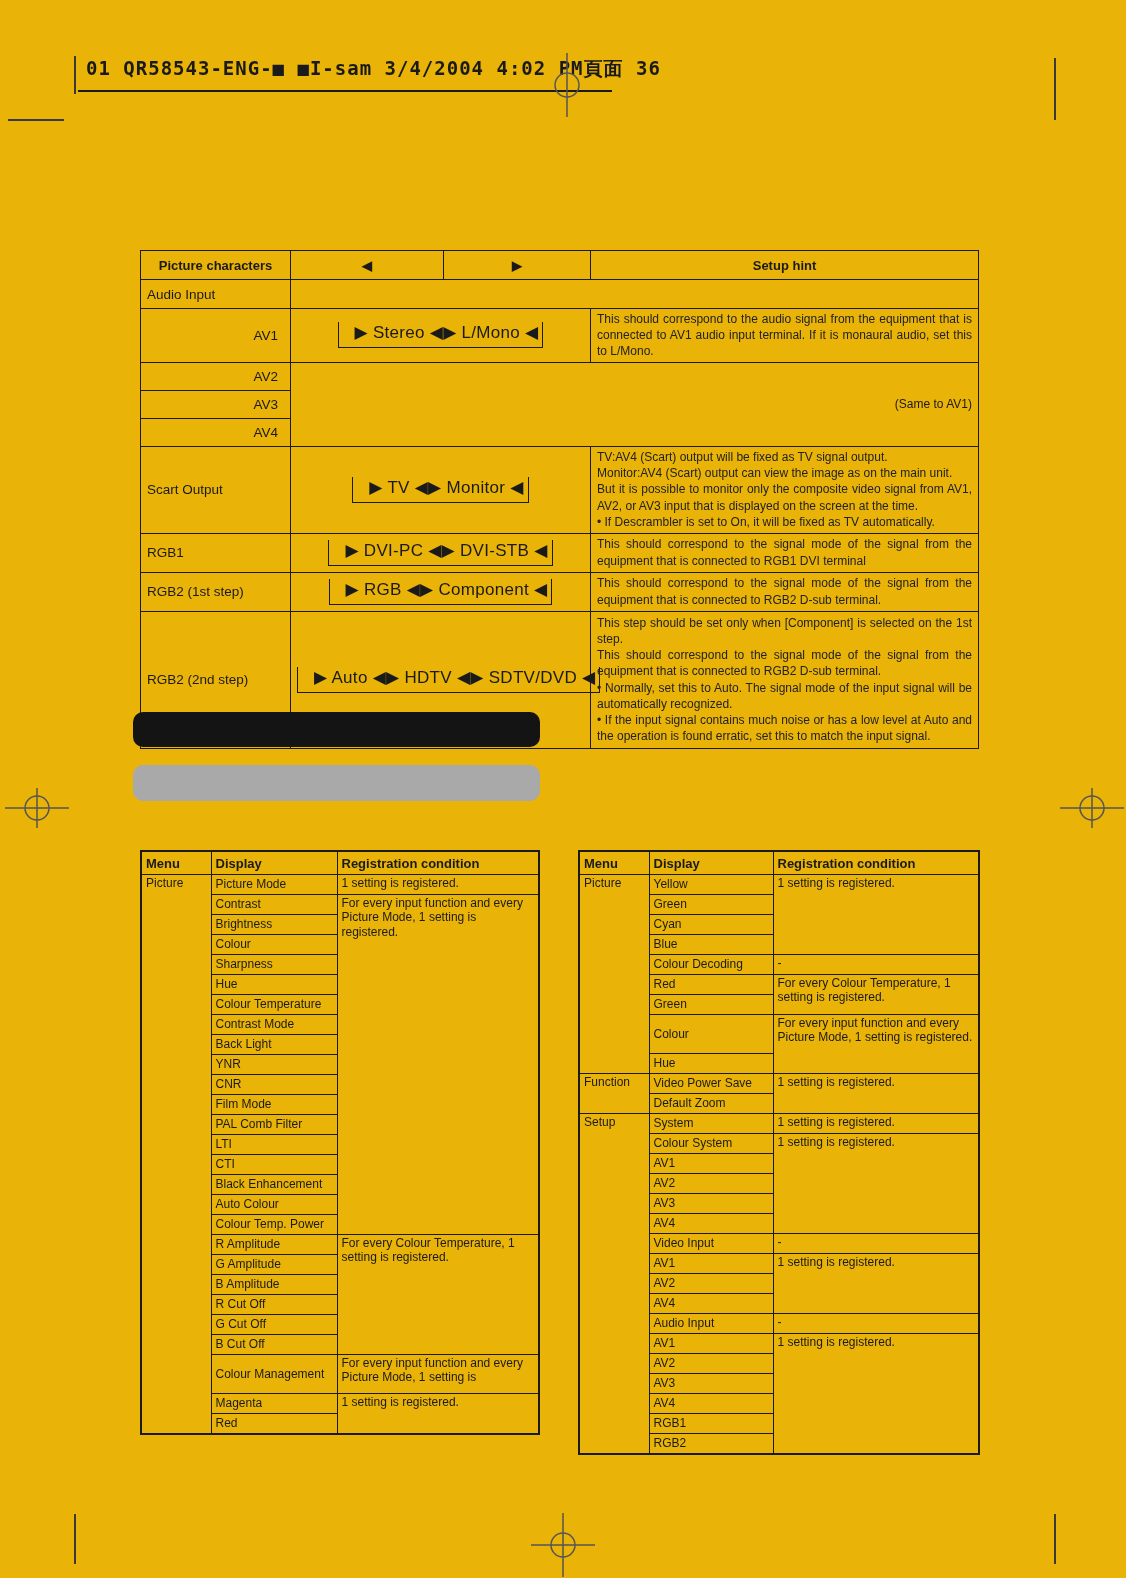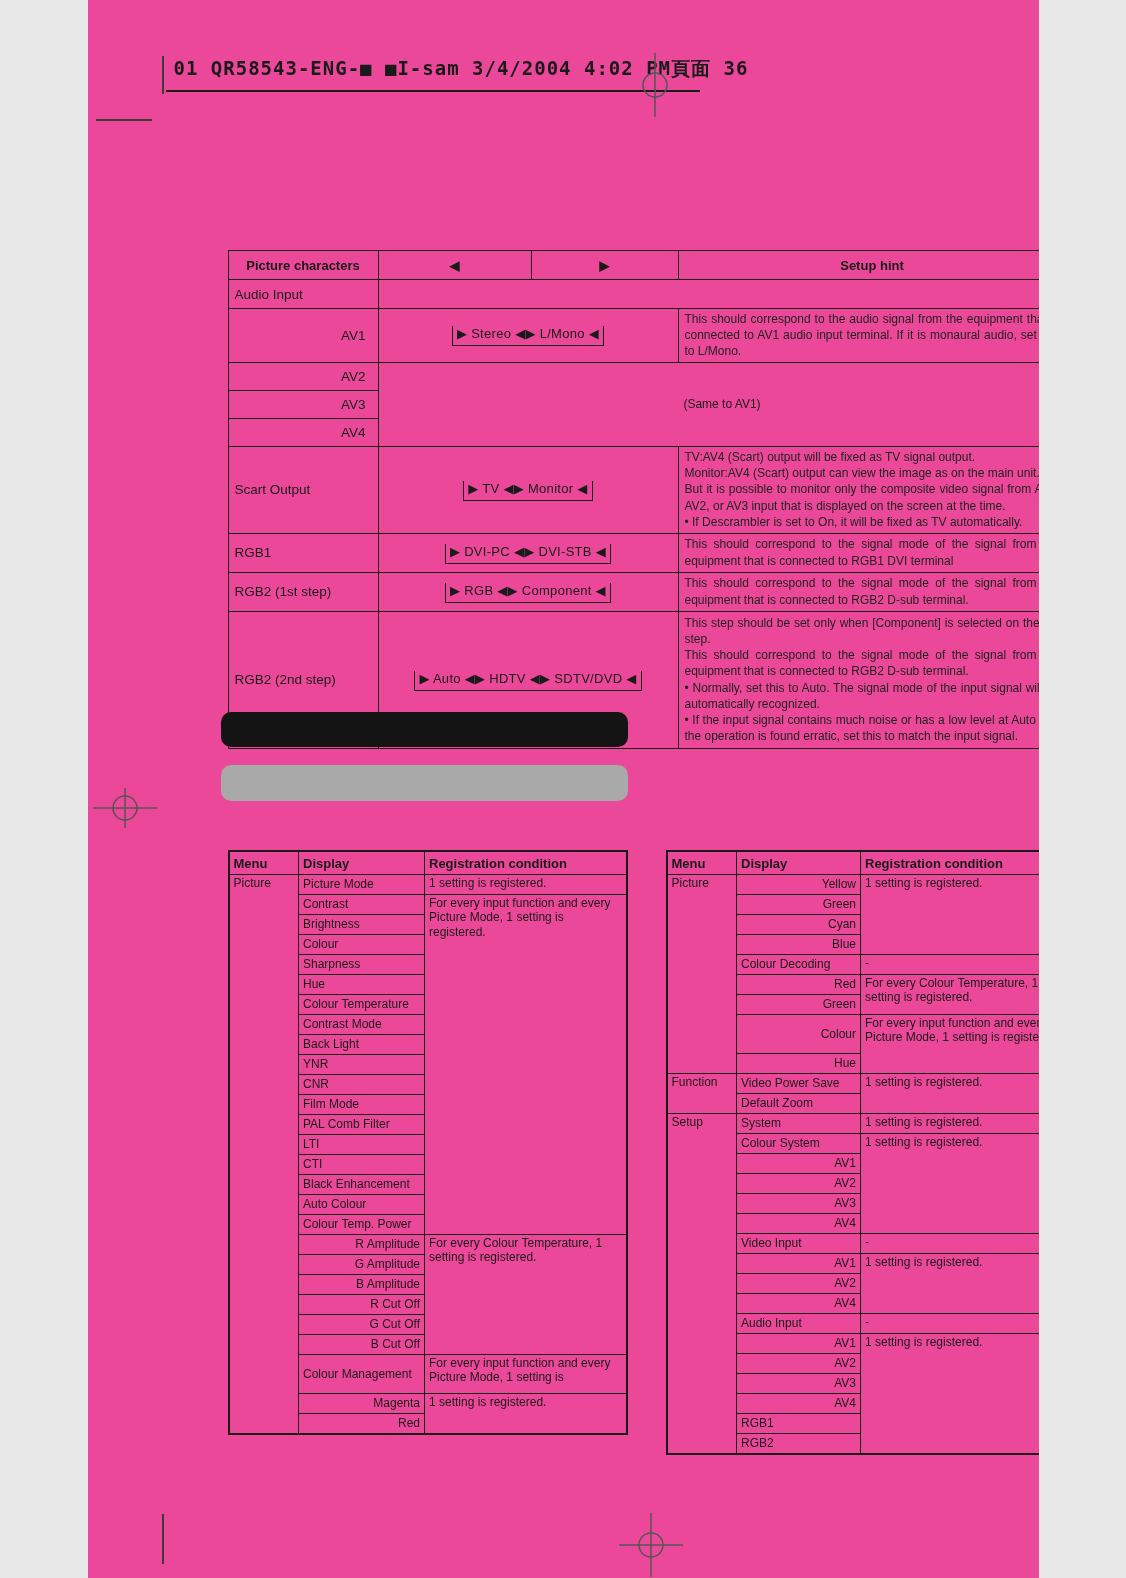--- a/index.html
+++ b/index.html
@@ -1,18 +1,18 @@
 <!DOCTYPE html>
 <html><head>
 <meta charset="utf-8">
 <style>
   html,body { margin:0; padding:0; background:#e8e8e8; }
   .page {
-    position:relative; width:951px; height:1578px; margin:0 auto;
-    background:#ec4899; color:#1a1a1a;
+    position:relative; width:1126px; height:1578px; margin:0 auto;
+    background:#eab308; color:#1a1a1a;
     font-family:"Liberation Sans", sans-serif;
     overflow:hidden;
   }
 
   
   .doc-header {
     position:absolute; left:86px; top:56px;
     font-family:"DejaVu Sans Mono", monospace;
     font-weight:bold; font-size:19px; letter-spacing:1px; white-space:nowrap;
   }
@@ -38,23 +38,23 @@
     border:1.5px solid #1a1a1a; padding:2px 6px; vertical-align:middle;
   }
   table.setup th { font-size:13px; font-weight:bold; text-align:center; height:24px; }
   .label { font-size:13.5px; text-align:left; }
   .label.right { text-align:right; padding-right:12px; }
   .hint { font-size:12px; line-height:1.35; text-align:justify; color:#222; padding:3px 7px; }
   .pre { white-space:pre-line; }
   .diag-cell { text-align:center; }
   .loop {
     display:inline-block; border:1.2px solid #1a1a1a; border-top:none;
-    padding:0 4px 4px 4px; font-size:13px; white-space:nowrap; letter-spacing:0.3px;
-  }
-  .same-note { text-align:center; font-size:12px; }
+    padding:0 4px 4px 16px; font-size:17px; white-space:nowrap; letter-spacing:0.3px;
+  }
+  .same-note { text-align:right; font-size:12px; }
   tr.r-audio td { height:24px; }
   tr.r-av1 td   { height:46px; }
   tr.r-av   td  { height:23px; }
   tr.r-scart td { height:82px; }
   tr.r-rgb1 td, tr.r-rgb2a td { height:34px; }
   tr.r-rgb2b td { height:132px; }
 
   
   .bar { position:absolute; left:133px; width:407px; border-radius:10px; }
   .bar-black { top:712px; height:35px; background:#141414; }
@@ -69,21 +69,21 @@
   #menu-right { left:578px; top:850px; width:400px; }
   table.menu th {
     border:1.5px solid #1a1a1a; font-size:13px; font-weight:bold;
     text-align:left; padding:0 4px; height:22px;
   }
   table.menu td {
     border:1px solid #1a1a1a; font-size:12px; line-height:1.2;
     padding:1px 4px; height:17px; overflow:hidden;
   }
   td.menu-cell { vertical-align:top;margin-left:19px; }
-  td.display-cell.right { text-align:right; }
+  td.display-cell.right { text-align:left; }
   td.display-cell.tall { height:36px; }
   td.reg-cell { vertical-align:top; }
 </style>
 </head>
 <body>
 
 <div class="page">
 
   <div class="doc-header">01 QR58543-ENG-■ ■I-sam 3/4/2004 4:02 PM頁面 36</div>
   <div class="header-rule"></div>

